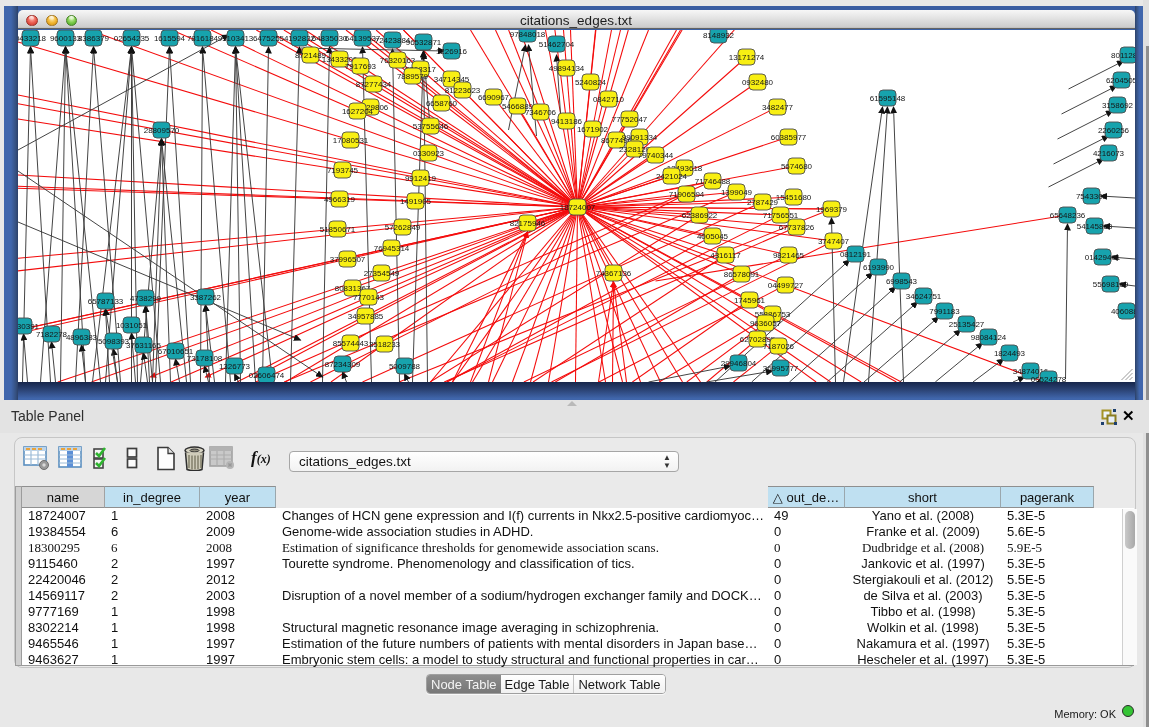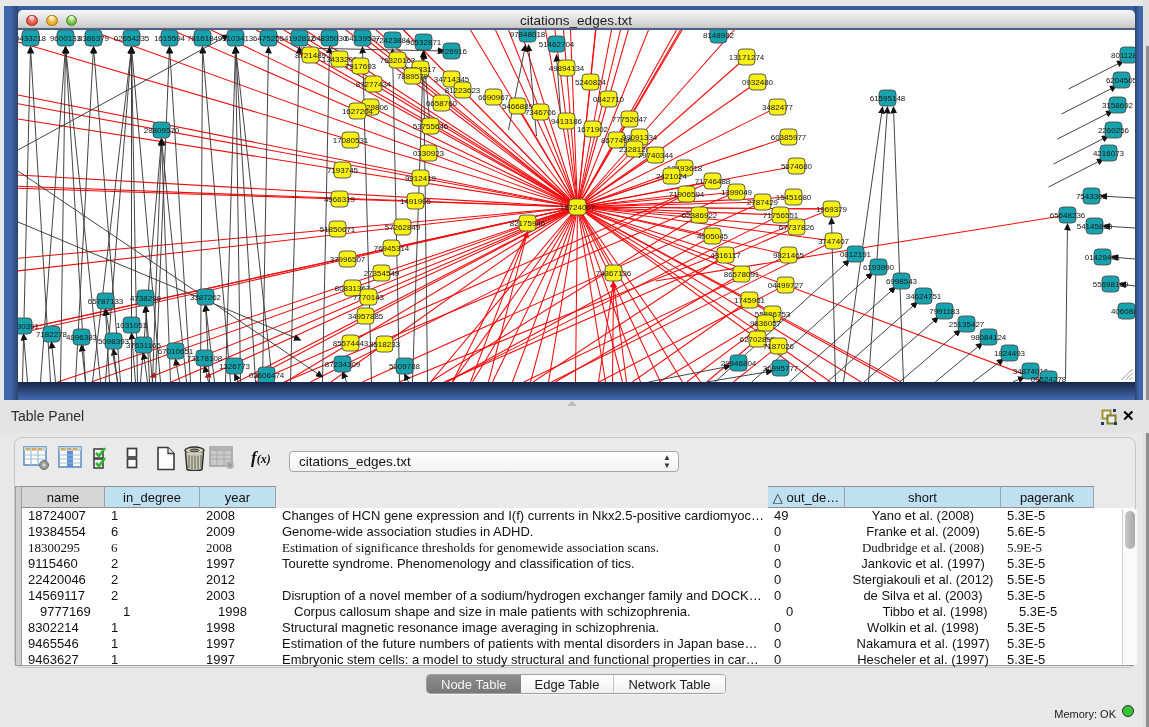--- a/index.html
+++ b/index.html
@@ -67,21 +67,21 @@
 #vsb { position:absolute; left:1107px; top:23px; width:15px; height:156px; background:#fafafa;
   border-left:1px solid #d0d0d0; }
 #vsb .thumb { position:absolute; left:2px; top:2px; width:10px; height:38px;
   background:linear-gradient(90deg,#c9c9c9,#a8a8a8); border-radius:5px; }
 
 
 #tabs { position:absolute; left:426px; top:674px; height:20px; border:1px solid #9f9f9f;
   border-radius:4px; overflow:hidden; background:#fff;
   box-shadow:0 1px 0 rgba(255,255,255,0.7); }
 #tabs .seg { float:left; height:20px; line-height:19px; font-size:13px; color:#1a1a1a;
-  padding:0 14px; background:linear-gradient(#ffffff,#efefef); }
+  padding:0 4px; background:linear-gradient(#ffffff,#efefef); }
 #tabs .sel { background:linear-gradient(#8d8d8d,#757575); color:#f4f4f4; }
 #tabs .sep { float:left; width:1px; height:20px; background:#c4c4c4; }
 
 #mem { position:absolute; right:33px; top:708px; font-size:11px; color:#1a1a1a; }
 #memdot { position:absolute; right:15px; top:705px; width:12px; height:12px; border-radius:50%;
   background:#35c435; border:1px solid #2b2b2b; }
 </style></head>
 <body>
 <div id="page">
   <div id="rightstrip"></div>
@@ -757,25 +757,24 @@
           </div>
           <div class="tr" style="top:80px;">
             <div class="td" style="left:6px;width:77px;text-align:left;">14569117</div>
             <div class="td" style="left:89px;width:89px;text-align:left;">2</div>
             <div class="td" style="left:184px;width:70px;text-align:left;">2003</div>
             <div class="td" style="left:260px;width:486px;text-align:left;">Disruption of a novel member of a sodium/hydrogen exchanger family and DOCK…</div>
             <div class="td" style="left:752px;width:71px;text-align:left;">0</div>
             <div class="td" style="left:823px;width:156px;text-align:center;">de Silva et al. (2003)</div>
             <div class="td" style="left:985px;width:87px;text-align:left;">5.3E‑5</div>
           </div>
-          <div class="tr" style="top:96px;margin-left:12px;">
+          <div class="tr" style="top:96px;">
             <div class="td" style="left:6px;width:77px;text-align:left;">9777169</div>
             <div class="td" style="left:89px;width:89px;text-align:left;">1</div>
             <div class="td" style="left:184px;width:70px;text-align:left;">1998</div>
-            <div class="td" style="left:260px;width:486px;text-align:left;">Corpus callosum shape and size in male patients with schizophrenia.</div>
             <div class="td" style="left:752px;width:71px;text-align:left;">0</div>
             <div class="td" style="left:823px;width:156px;text-align:center;">Tibbo et al. (1998)</div>
             <div class="td" style="left:985px;width:87px;text-align:left;">5.3E‑5</div>
           </div>
           <div class="tr" style="top:112px;">
             <div class="td" style="left:6px;width:77px;text-align:left;">8302214</div>
             <div class="td" style="left:89px;width:89px;text-align:left;">1</div>
             <div class="td" style="left:184px;width:70px;text-align:left;">1998</div>
             <div class="td" style="left:260px;width:486px;text-align:left;">Structural magnetic resonance image averaging in schizophrenia.</div>
             <div class="td" style="left:752px;width:71px;text-align:left;">0</div>

